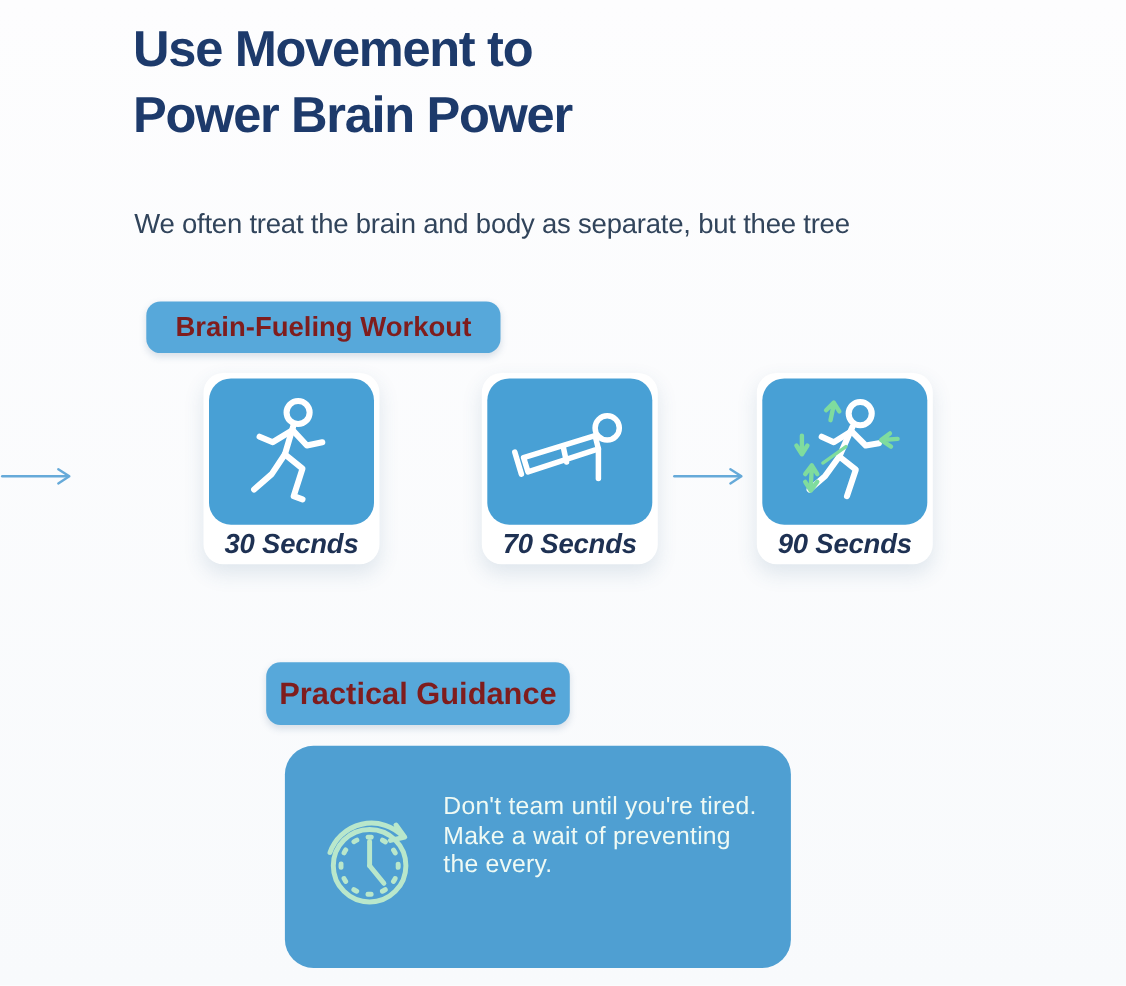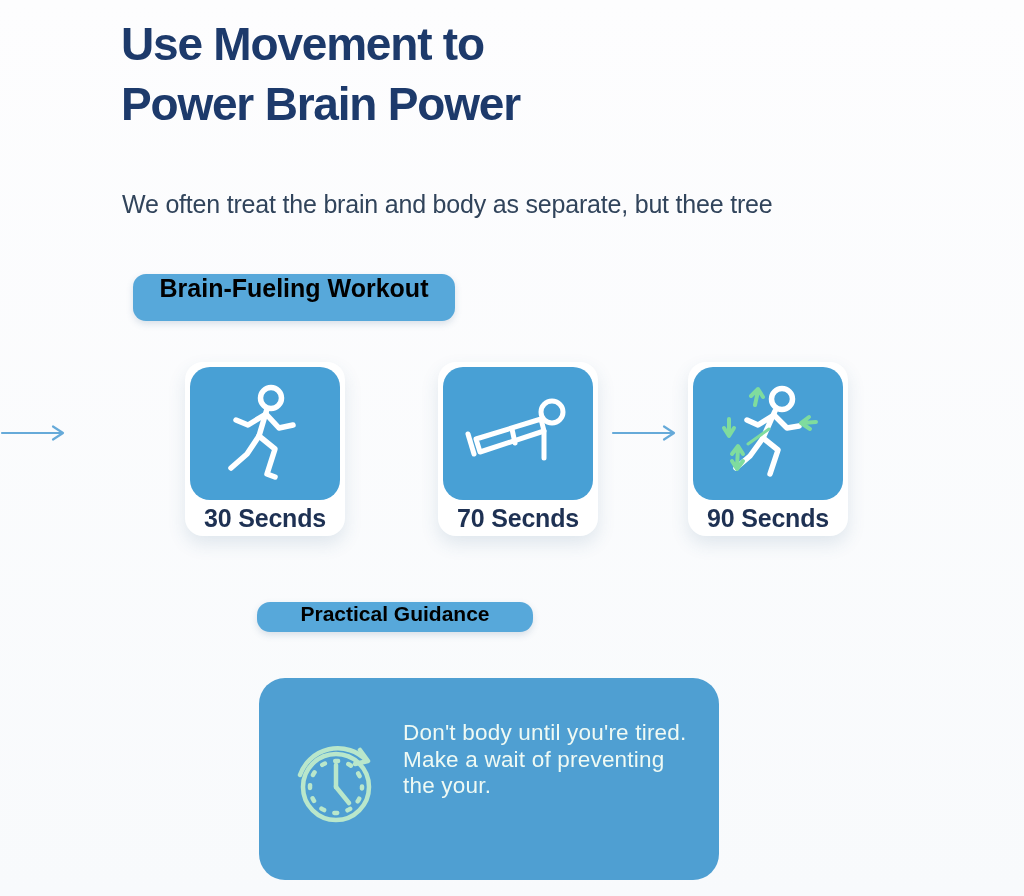--- a/index.html
+++ b/index.html
@@ -19,33 +19,34 @@
 
   
   .subtitle {
     left:122px; top:143px;
     color:#31445b; font-size:25px; font-weight:400;
     line-height:30px; white-space:nowrap; letter-spacing:-0.2px;margin-top:46px;
   }
 
   
   .badge {
-    background:#57a8da; color:#000000; font-weight:700;
-    display:flex; justify-content:center;
+    background:#57a8da; color:#7f1d1d; font-weight:700;
+    display:flex; align-items:center; justify-content:center;
     border-radius:13px; box-shadow:0 3px 7px rgba(60,100,140,.18);
     white-space:nowrap;
   }
   .badge-workout  { left:133px; top:274px; width:322px; height:47px; font-size:25px; }
-  .badge-guidance { left:257px; top:602px; width:276px; height:30px; font-size:21px; }
+  .badge-guidance { left:242px; top:602px; width:276px; height:57px; font-size:28px; }
 
   
   .step-card {
-    top:362px; width:160px; height:174px;
+    top:339px; width:160px; height:174px;
     background:#ffffff; border-radius:18px;
     box-shadow:0 8px 18px rgba(50,90,130,.13);
+    font-style:italic;
   }
   .step-card .tile {
     position:absolute; left:5px; top:5px; right:5px; height:133px;
     background:#48a0d5; border-radius:20px;
     display:flex; align-items:center; justify-content:center;
   }
   .step-label {
     position:absolute; left:0; right:0; top:139px; height:35px;
     text-align:center; font-size:25px; font-weight:600;
     color:#1e3153; line-height:35px; letter-spacing:-0.2px;
@@ -162,17 +163,17 @@
     <svg width="102" height="102" viewBox="0 0 102 102" fill="none" stroke="#b9e7cb" stroke-linecap="round" stroke-linejoin="round">
       <circle cx="46" cy="56" r="33" stroke-width="4.5"></circle>
       <circle cx="46" cy="56" r="26" stroke-width="4.5" stroke-dasharray="3 10.6" stroke-dashoffset="1.5"></circle>
       <path d="M 46 56 L 46 34" stroke-width="4.5"></path>
       <path d="M 46 56 L 59 72" stroke-width="4.5"></path>
       <path d="M 10 44 A 40 40 0 0 1 76 29" stroke-width="4.5"></path>
       <path d="M 70 19 L 78 30 L 65 33" stroke-width="4.5"></path>
     </svg>
   </div>
   <div class="guidance-text">
-    <div>Don't body until you're tired.</div>
+    <div>Don't team until you're tired.</div>
     <div>Make a wait of preventing</div>
-    <div>the your.</div>
+    <div>the every.</div>
   </div>
 </div>
 
 </body></html>

